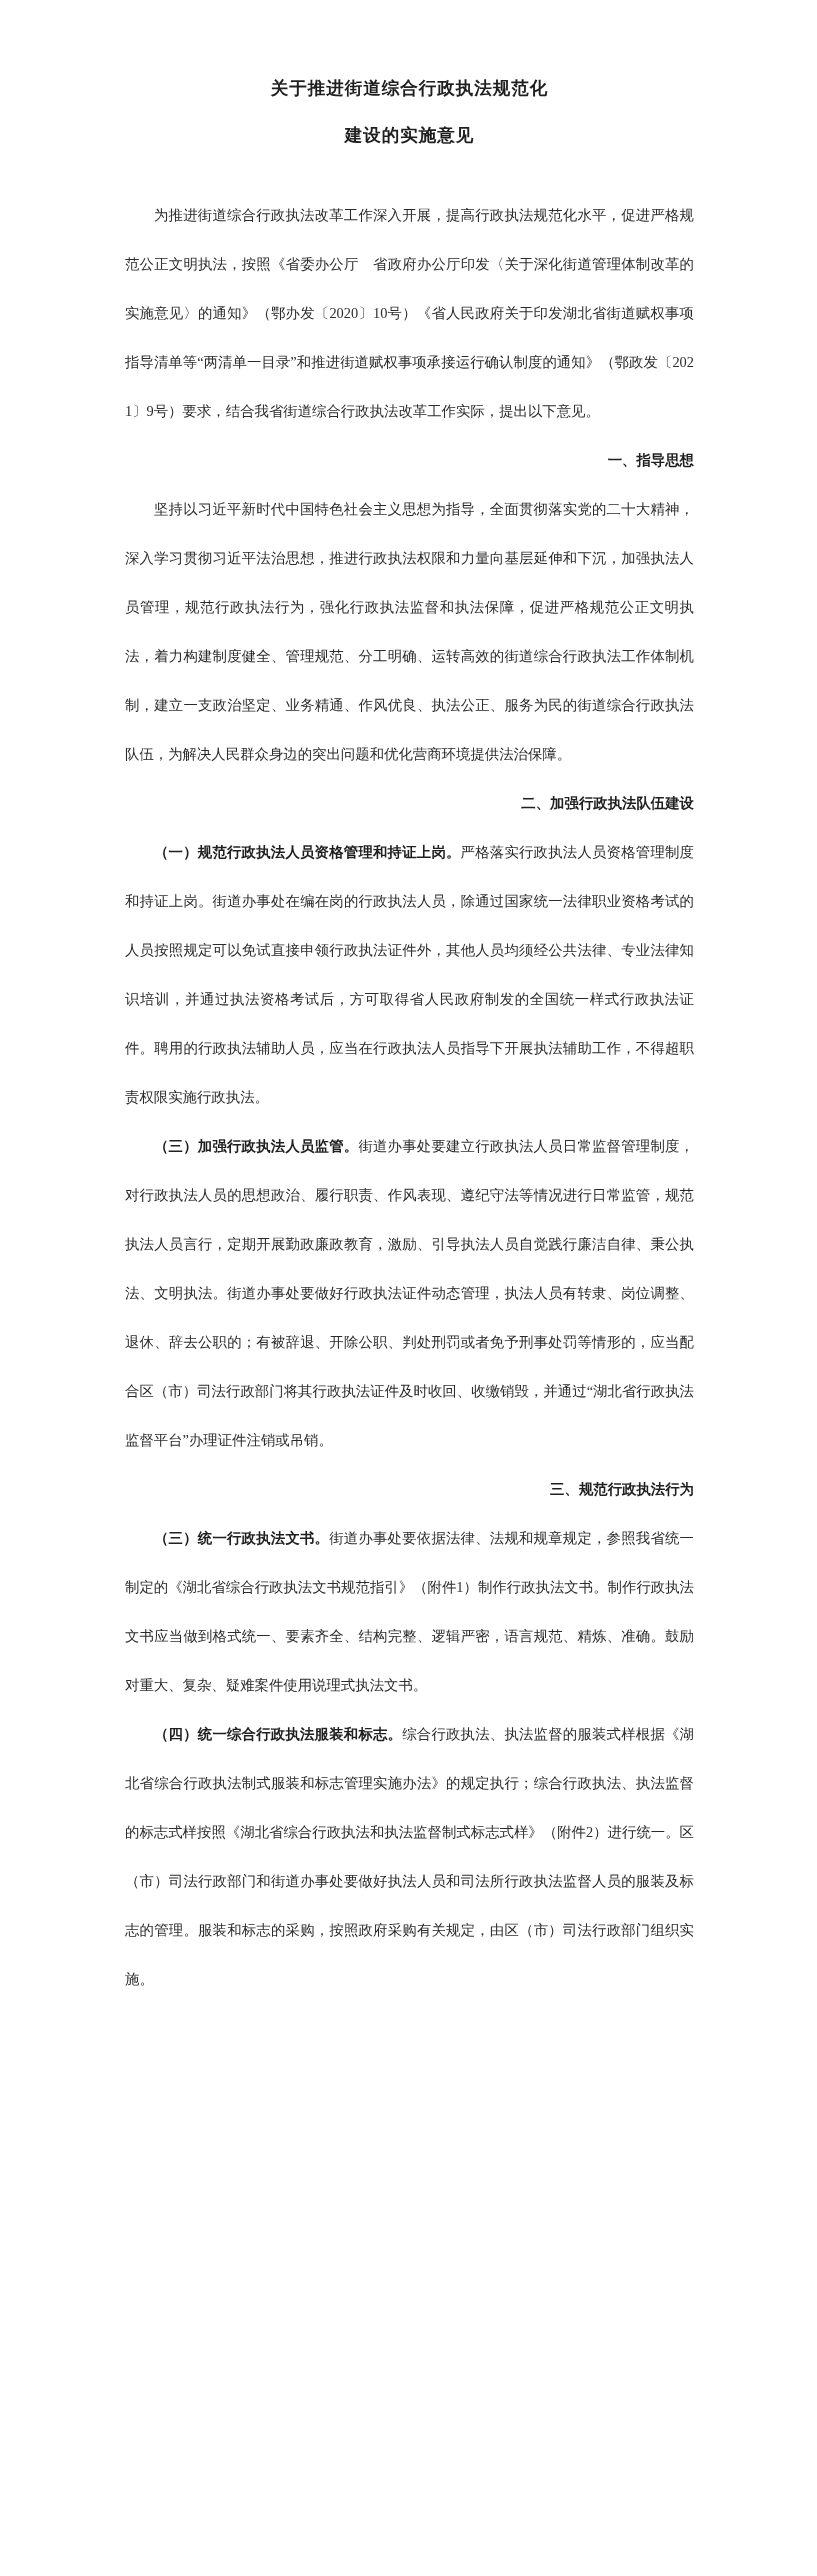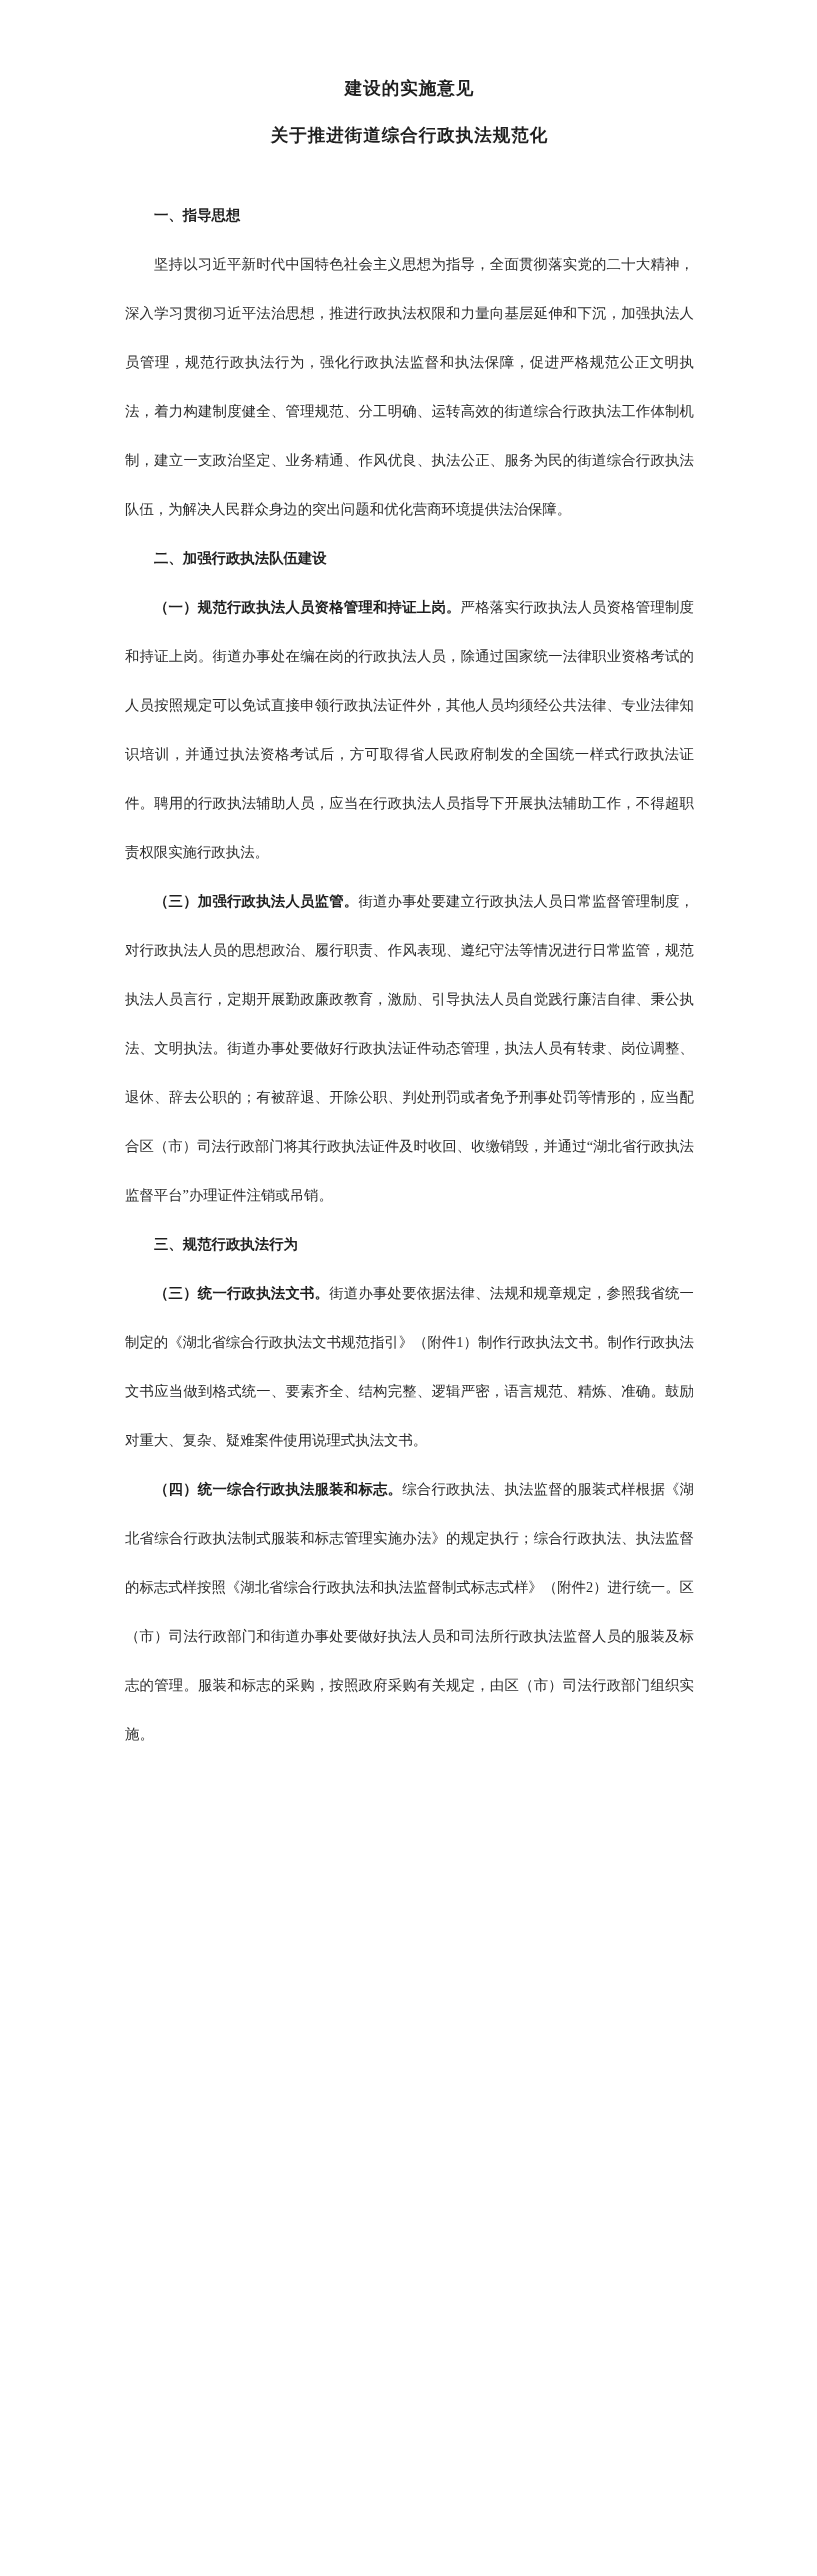--- a/index.html
+++ b/index.html
@@ -35,37 +35,38 @@
   .doc-body p {
     margin: 0;
     padding: 0;
     text-indent: 29px;
     word-break: break-all;
   }
   p.heading {
     font-family: "Liberation Sans", "DejaVu Sans", sans-serif;
     font-weight: bold;
     color: #1f1f1f;
-    text-align: left;
+    text-align: right;
   }
   .block-lead {
     font-weight: bold;
     color: #1f1f1f;
     margin-top: 26px;
   }
 </style>
 </head>
 <body>
 
 <div class="page">
   <div class="doc-title">
+    <div>关于推进街道综合行政执法规范化</div>
     <div>建设的实施意见</div>
-    <div>关于推进街道综合行政执法规范化</div>
   </div>
   <div class="doc-body" id="doc-body">
+      <p class="para"><span class="block-lead"></span><span class="block-text">为推进街道综合行政执法改革工作深入开展，提高行政执法规范化水平，促进严格规范公正文明执法，按照《省委办公厅　省政府办公厅印发〈关于深化街道管理体制改革的实施意见〉的通知》（鄂办发〔2020〕10号）《省人民政府关于印发湖北省街道赋权事项指导清单等“两清单一目录”和推进街道赋权事项承接运行确认制度的通知》（鄂政发〔2021〕9号）要求，结合我省街道综合行政执法改革工作实际，提出以下意见。</span></p>
       <p class="heading"><span class="block-text">一、指导思想</span></p>
       <p class="para"><span class="block-lead"></span><span class="block-text">坚持以习近平新时代中国特色社会主义思想为指导，全面贯彻落实党的二十大精神，深入学习贯彻习近平法治思想，推进行政执法权限和力量向基层延伸和下沉，加强执法人员管理，规范行政执法行为，强化行政执法监督和执法保障，促进严格规范公正文明执法，着力构建制度健全、管理规范、分工明确、运转高效的街道综合行政执法工作体制机制，建立一支政治坚定、业务精通、作风优良、执法公正、服务为民的街道综合行政执法队伍，为解决人民群众身边的突出问题和优化营商环境提供法治保障。</span></p>
       <p class="heading"><span class="block-text">二、加强行政执法队伍建设</span></p>
       <p class="para"><span class="block-lead">（一）规范行政执法人员资格管理和持证上岗。</span><span class="block-text">严格落实行政执法人员资格管理制度和持证上岗。街道办事处在编在岗的行政执法人员，除通过国家统一法律职业资格考试的人员按照规定可以免试直接申领行政执法证件外，其他人员均须经公共法律、专业法律知识培训，并通过执法资格考试后，方可取得省人民政府制发的全国统一样式行政执法证件。聘用的行政执法辅助人员，应当在行政执法人员指导下开展执法辅助工作，不得超职责权限实施行政执法。</span></p>
       <p class="para"><span class="block-lead">（三）加强行政执法人员监管。</span><span class="block-text">街道办事处要建立行政执法人员日常监督管理制度，对行政执法人员的思想政治、履行职责、作风表现、遵纪守法等情况进行日常监管，规范执法人员言行，定期开展勤政廉政教育，激励、引导执法人员自觉践行廉洁自律、秉公执法、文明执法。街道办事处要做好行政执法证件动态管理，执法人员有转隶、岗位调整、退休、辞去公职的；有被辞退、开除公职、判处刑罚或者免予刑事处罚等情形的，应当配合区（市）司法行政部门将其行政执法证件及时收回、收缴销毁，并通过“湖北省行政执法监督平台”办理证件注销或吊销。</span></p>
       <p class="heading"><span class="block-text">三、规范行政执法行为</span></p>
       <p class="para"><span class="block-lead">（三）统一行政执法文书。</span><span class="block-text">街道办事处要依据法律、法规和规章规定，参照我省统一制定的《湖北省综合行政执法文书规范指引》（附件1）制作行政执法文书。制作行政执法文书应当做到格式统一、要素齐全、结构完整、逻辑严密，语言规范、精炼、准确。鼓励对重大、复杂、疑难案件使用说理式执法文书。</span></p>
       <p class="para"><span class="block-lead">（四）统一综合行政执法服装和标志。</span><span class="block-text">综合行政执法、执法监督的服装式样根据《湖北省综合行政执法制式服装和标志管理实施办法》的规定执行；综合行政执法、执法监督的标志式样按照《湖北省综合行政执法和执法监督制式标志式样》（附件2）进行统一。区（市）司法行政部门和街道办事处要做好执法人员和司法所行政执法监督人员的服装及标志的管理。服装和标志的采购，按照政府采购有关规定，由区（市）司法行政部门组织实施。</span></p>
     </div>
 </div>

